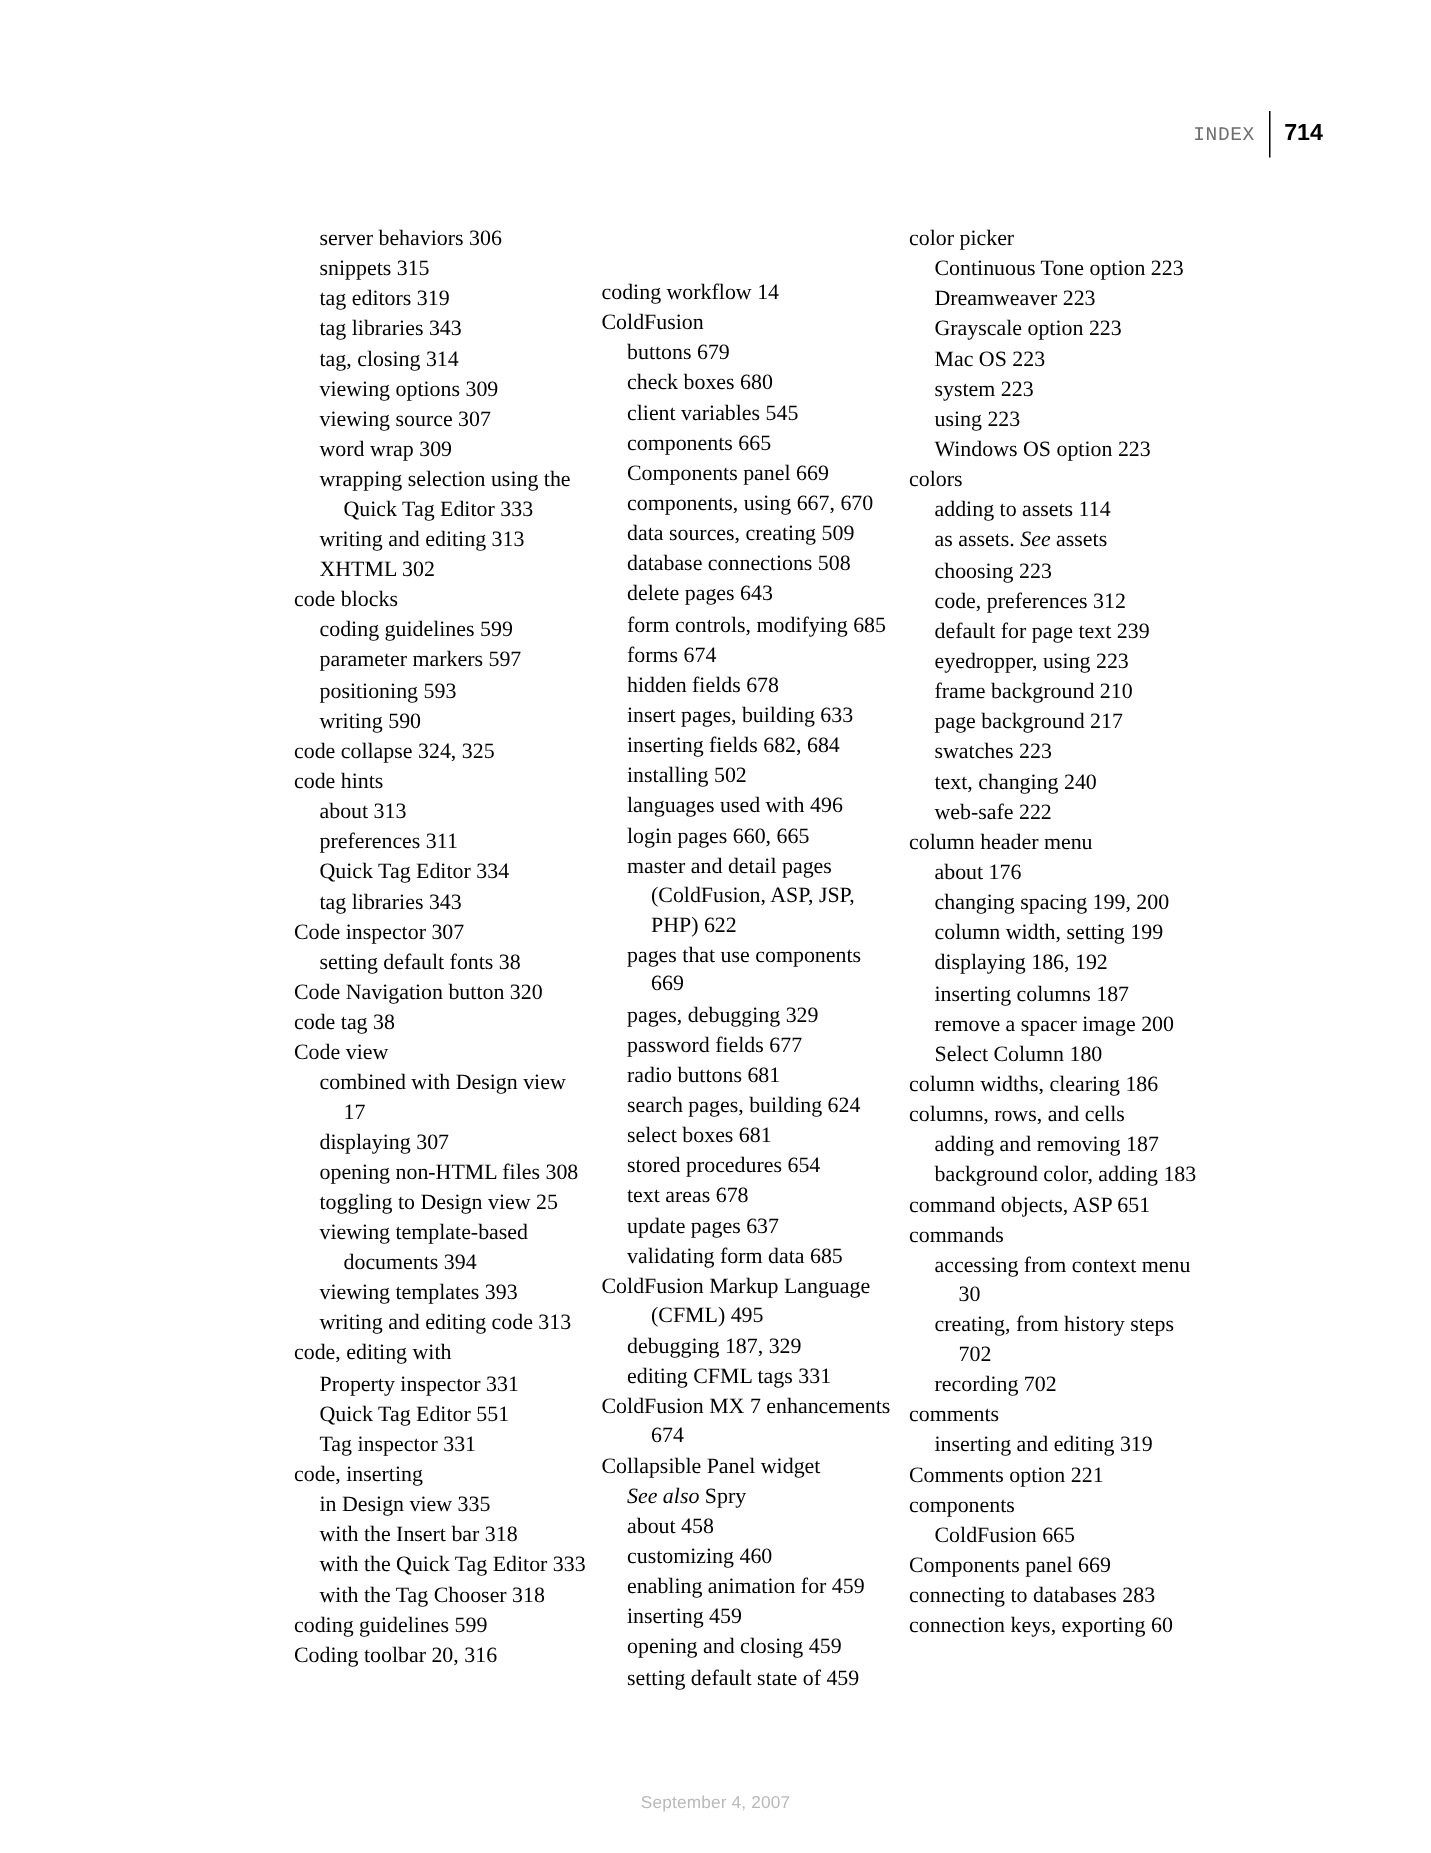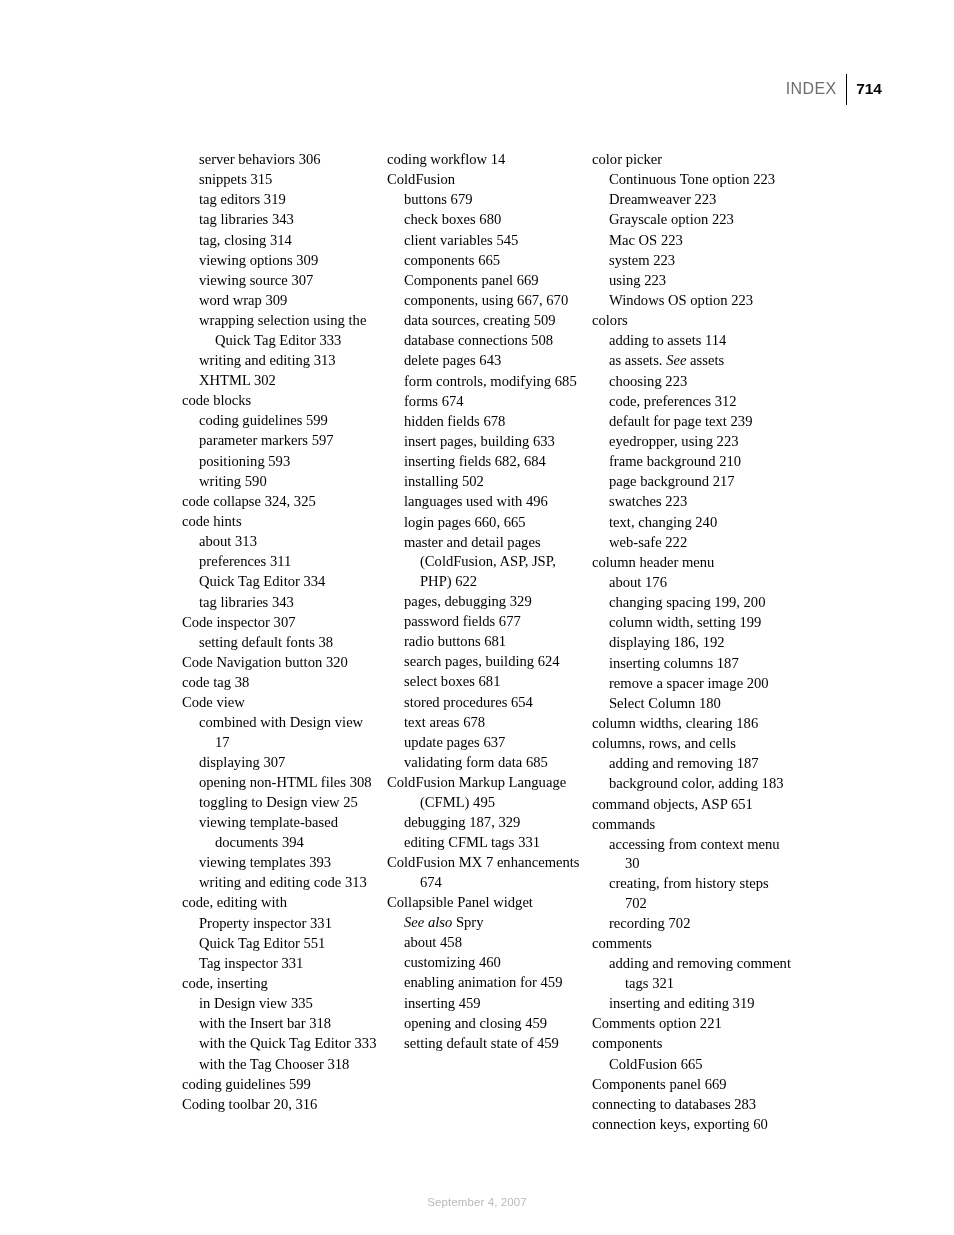--- a/index.html
+++ b/index.html
@@ -20,22 +20,22 @@
   #page-header {
     position: absolute;
     top: 72px;
     right: 72px;
     height: 34px;
     display: flex;
     align-items: center;
     justify-content: flex-end;
   }
   #page-header .hdr-label {
-    font-family: Liberation Sans, sans-serif;
-    font-size: 16px;
+    font-family: Liberation Mono, monospace;
+    font-size: 13px;
     letter-spacing: 0.4px;
     color: #6d6d6d;
     padding-right: 9px;
     line-height: 1;
   }
   #page-header .hdr-rule {
     width: 1.6px;
     height: 31px;
     background: #000000;
   }
@@ -54,22 +54,22 @@
     left: 182px;
     top: 150px;
     width: 700px;
     display: flex;
     gap: 0px;
   }
   .index-column {
     width: 200px;
     margin-right: 0;
   }
-  .index-column.col-1 { width: 196px; margin-right: 9px; }
-  .index-column.col-2 { width: 196px; margin-right: 9px; }
+  .index-column.col-1 { width: 196px; margin-right: 9px; margin-left: 14px; }
+  .index-column.col-2 { width: 196px; margin-right: 9px; margin-top: 36px; }
   .index-column.col-3 { width: 200px; }
 
   .entry {
     font-size: 14.6px;
     line-height: 19.55px;
     margin: 0 0 0.6px 0;
     padding: 0;
     text-indent: 0;
   }
   
@@ -168,20 +168,21 @@
       <p class="entry lvl2">delete pages 643</p>
       <p class="entry lvl2">form controls, modifying 685</p>
       <p class="entry lvl2">forms 674</p>
       <p class="entry lvl2">hidden fields 678</p>
       <p class="entry lvl2">insert pages, building 633</p>
       <p class="entry lvl2">inserting fields 682, 684</p>
       <p class="entry lvl2">installing 502</p>
       <p class="entry lvl2">languages used with 496</p>
       <p class="entry lvl2">login pages 660, 665</p>
       <p class="entry lvl2">master and detail pages (ColdFusion, ASP, JSP, PHP) 622</p>
+      <p class="entry lvl2">pages that use components 669</p>
       <p class="entry lvl2">pages, debugging 329</p>
       <p class="entry lvl2">password fields 677</p>
       <p class="entry lvl2">radio buttons 681</p>
       <p class="entry lvl2">search pages, building 624</p>
       <p class="entry lvl2">select boxes 681</p>
       <p class="entry lvl2">stored procedures 654</p>
       <p class="entry lvl2">text areas 678</p>
       <p class="entry lvl2">update pages 637</p>
       <p class="entry lvl2">validating form data 685</p>
       <p class="entry lvl1">ColdFusion Markup Language (CFML) 495</p>
@@ -229,21 +230,20 @@
       <p class="entry lvl1">column widths, clearing 186</p>
       <p class="entry lvl1">columns, rows, and cells</p>
       <p class="entry lvl2">adding and removing 187</p>
       <p class="entry lvl2">background color, adding 183</p>
       <p class="entry lvl1">command objects, ASP 651</p>
       <p class="entry lvl1">commands</p>
       <p class="entry lvl2">accessing from context menu 30</p>
       <p class="entry lvl2">creating, from history steps 702</p>
       <p class="entry lvl2">recording 702</p>
       <p class="entry lvl1">comments</p>
-      <p class="entry lvl2">adding and removing comment tags 321</p>
       <p class="entry lvl2">inserting and editing 319</p>
       <p class="entry lvl1">Comments option 221</p>
       <p class="entry lvl1">components</p>
       <p class="entry lvl2">ColdFusion 665</p>
       <p class="entry lvl1">Components panel 669</p>
       <p class="entry lvl1">connecting to databases 283</p>
       <p class="entry lvl1">connection keys, exporting 60</p>
     </div>
 </div>
 

